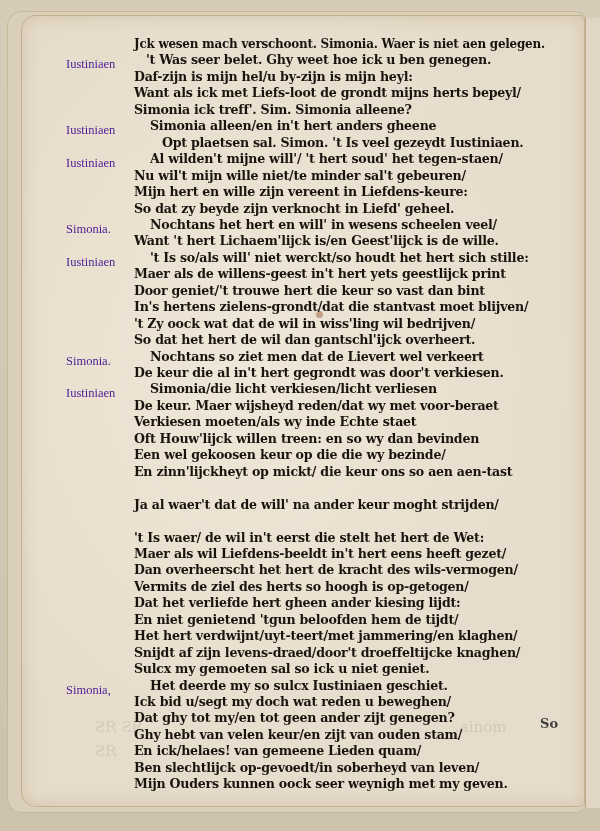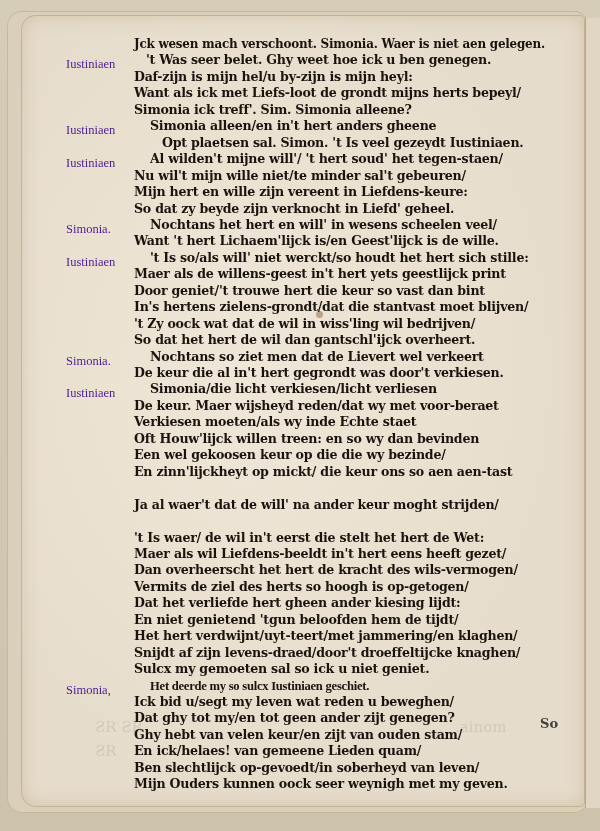--- a/index.html
+++ b/index.html
@@ -120,23 +120,23 @@
     <div class="line" style="top: 496.6px; left: 134px;">Ja al waer't dat de will' na ander keur moght strijden/</div>
     <div class="line" style="top: 529.5px; left: 134px;">'t Is waer/ de wil in't eerst die stelt het hert de Wet:</div>
     <div class="line" style="top: 545.95px; left: 134px;">Maer als wil Liefdens-beeldt in't hert eens heeft gezet/</div>
     <div class="line" style="top: 562.4px; left: 134px;">Dan overheerscht het hert de kracht des wils-vermogen/</div>
     <div class="line" style="top: 578.85px; left: 134px;">Vermits de ziel des herts so hoogh is op-getogen/</div>
     <div class="line" style="top: 595.3px; left: 134px;">Dat het verliefde hert gheen ander kiesing lijdt:</div>
     <div class="line" style="top: 611.75px; left: 134px;">En niet genietend 'tgun beloofden hem de tijdt/</div>
     <div class="line" style="top: 628.2px; left: 134px;">Het hert verdwijnt/uyt-teert/met jammering/en klaghen/</div>
     <div class="line" style="top: 644.65px; left: 134px;">Snijdt af zijn levens-draed/door't droeffeltijcke knaghen/</div>
     <div class="line" style="top: 661.1px; left: 134px;">Sulcx my gemoeten sal so ick u niet geniet.</div>
-    <div class="line" style="top: 677.55px; left: 150px; font-family: Liberation Serif, serif;">Het deerde my so sulcx Iustiniaen geschiet.</div>
+    <div class="line" style="top: 677.55px; left: 150px;">Het deerde my so sulcx Iustiniaen geschiet.</div>
     <div class="speaker" style="top: 681.55px; left: 66px;">Simonia,</div>
-    <div class="line" style="top: 694px; left: 134px;">Ick bid u/segt my leven wat reden u beweghen/</div>
+    <div class="line" style="top: 694px; left: 134px;">Ick bid u/segt my doch wat reden u beweghen/</div>
     <div class="line" style="top: 710.45px; left: 134px;">Dat ghy tot my/en tot geen ander zijt genegen?</div>
     <div class="line" style="top: 726.9px; left: 134px;">Ghy hebt van velen keur/en zijt van ouden stam/</div>
     <div class="line" style="top: 743.35px; left: 134px;">En ick/helaes! van gemeene Lieden quam/</div>
     <div class="line" style="top: 759.8px; left: 134px;">Ben slechtlijck op-gevoedt/in soberheyd van leven/</div>
     <div class="line" style="top: 776.25px; left: 134px;">Mijn Ouders kunnen oock seer weynigh met my geven.</div>
   </div>
 
 <div class="catch">So</div>
 
 </body></html>

